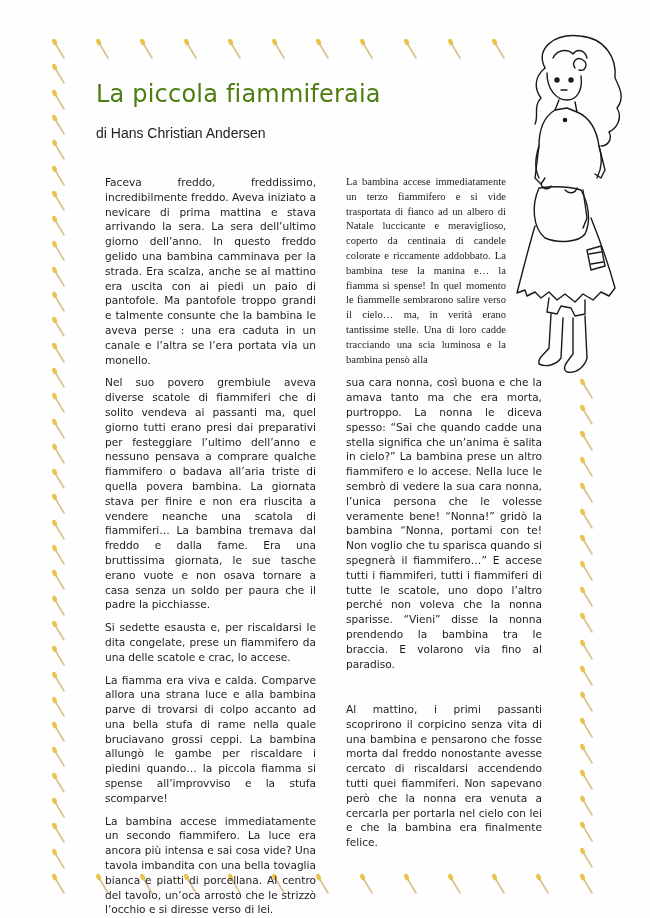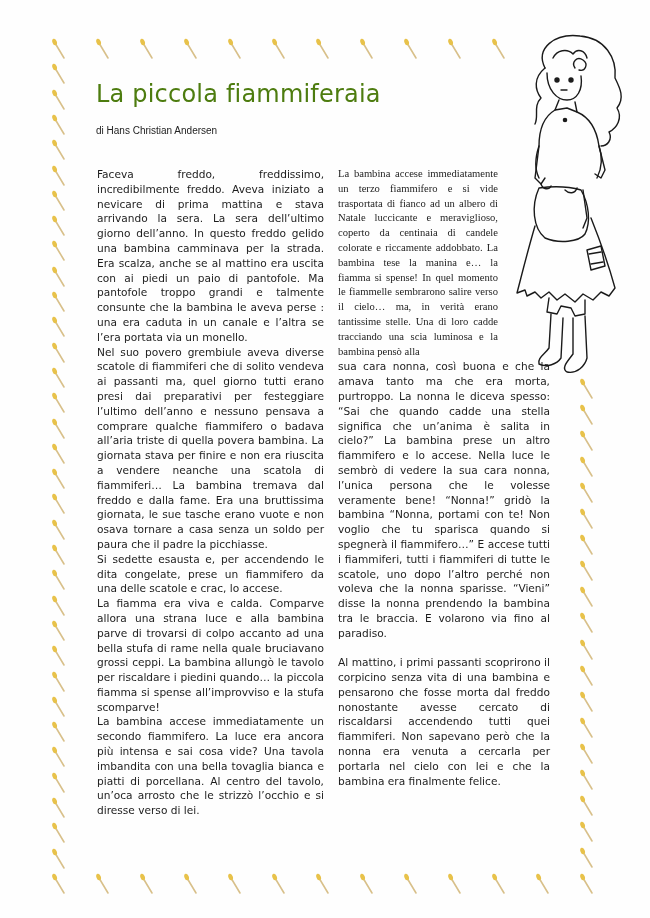--- a/index.html
+++ b/index.html
@@ -7,25 +7,25 @@
            font-family: "DejaVu Sans", sans-serif; color: #1a1a1a; }
     .page { position: absolute; left: 0; top: 0; width: 650px; height: 918px; background: #fefefe; }
 
     .match { position: absolute; width: 14px; height: 22px; }
     .match svg { display: block; }
 
     .title { position: absolute; left: 96px; top: 80px; margin: 0;
              font-family: "DejaVu Sans", sans-serif; font-weight: normal;
              font-size: 24px; letter-spacing: 0.2px; color: #4d7c0f; white-space: nowrap; }
     .byline { position: absolute; left: 96px; top: 125px; margin: 0;
-              font-family: "Liberation Sans", sans-serif; font-size: 10px; color: #222; white-space: nowrap; }
+              font-family: "Liberation Sans", sans-serif; font-size: 14px; color: #222; white-space: nowrap; }
 
     .col { position: absolute; font-family: "DejaVu Sans", sans-serif; font-size: 10.6px;
            line-height: 14.8px; color: #1c1c1c; text-align: justify; }
-    .col p { margin: 0; }
+    .col p { margin: 8px; }
     .col-left { left: 97px; top: 167px; width: 227px; }
     .col-right { left: 338px; top: 167px; width: 212px; }
     .col-right .narrow { width: 160px; font-family: Liberation Serif, serif; }
     .col-right .gap { height: 14.8px; }
 
     .girl { position: absolute; left: 505px; top: 28px; width: 140px; height: 350px; }
   </style>
 </head>
 <body>
 
@@ -483,22 +483,22 @@
         </svg>
       </div>
     </div>
 
   <h1 class="title">La piccola fiammiferaia</h1>
   <p class="byline">di Hans Christian Andersen</p>
 
   <div class="col col-left">
     <p>Faceva freddo, freddissimo, incredibilmente freddo. Aveva iniziato a nevicare di prima mattina e stava arrivando la sera. La sera dell’ultimo giorno dell’anno. In questo freddo gelido una bambina camminava per la strada. Era scalza, anche se al mattino era uscita con ai piedi un paio di pantofole. Ma pantofole troppo grandi e talmente consunte che la bambina le aveva perse : una era caduta in un canale e l’altra se l’era portata via un monello.</p>
     <p>Nel suo povero grembiule aveva diverse scatole di fiammiferi che di solito vendeva ai passanti ma, quel giorno tutti erano presi dai preparativi per festeggiare l’ultimo dell’anno e nessuno pensava a comprare qualche fiammifero o badava all’aria triste di quella povera bambina. La giornata stava per finire e non era riuscita a vendere neanche una scatola di fiammiferi… La bambina tremava dal freddo e dalla fame. Era una bruttissima giornata, le sue tasche erano vuote e non osava tornare a casa senza un soldo per paura che il padre la picchiasse.</p>
-    <p>Si sedette esausta e, per accendendo le dita congelate, prese un fiammifero da una delle scatole e crac, lo accese.</p>
-    <p>La fiamma era viva e calda. Comparve allora una strana luce e alla bambina parve di trovarsi di colpo accanto ad una bella stufa di rame nella quale bruciavano grossi ceppi. La bambina allungò le tavolo per riscaldare i piedini quando… la piccola fiamma si spense all’improvviso e la stufa scomparve!</p>
+    <p>Si sedette esausta e, per riscaldarsi le dita congelate, prese un fiammifero da una delle scatole e crac, lo accese.</p>
+    <p>La fiamma era viva e calda. Comparve allora una strana luce e alla bambina parve di trovarsi di colpo accanto ad una bella stufa di rame nella quale bruciavano grossi ceppi. La bambina allungò le gambe per riscaldare i piedini quando… la piccola fiamma si spense all’improvviso e la stufa scomparve!</p>
     <p>La bambina accese immediatamente un secondo fiammifero. La luce era ancora più intensa e sai cosa vide? Una tavola imbandita con una bella tovaglia bianca e piatti di porcellana. Al centro del tavolo, un’oca arrosto che le strizzò l’occhio e si diresse verso di lei.</p>
   </div>
 
   <div class="col col-right">
     <p class="narrow">La bambina accese immediatamente un terzo fiammifero e si vide trasportata di fianco ad un albero di Natale luccicante e meraviglioso, coperto da centinaia di candele colorate e riccamente addobbato. La bambina tese la manina e… la fiamma si spense! In quel momento le fiammelle sembrarono salire verso il cielo… ma, in verità erano tantissime stelle. Una di loro cadde tracciando una scia luminosa e la bambina pensò alla</p>
     <p>sua cara nonna, così buona e che la amava tanto ma che era morta, purtroppo. La nonna le diceva spesso: “Sai che quando cadde una stella significa che un’anima è salita in cielo?” La bambina prese un altro fiammifero e lo accese. Nella luce le sembrò di vedere la sua cara nonna, l’unica persona che le volesse veramente bene! “Nonna!” gridò la bambina “Nonna, portami con te! Non voglio che tu sparisca quando si spegnerà il fiammifero…” E accese tutti i fiammiferi, tutti i fiammiferi di tutte le scatole, uno dopo l’altro perché non voleva che la nonna sparisse. “Vieni” disse la nonna prendendo la bambina tra le braccia. E volarono via fino al paradiso.</p>
     <div class="gap"></div>
     <p>Al mattino, i primi passanti scoprirono il corpicino senza vita di una bambina e pensarono che fosse morta dal freddo nonostante avesse cercato di riscaldarsi accendendo tutti quei fiammiferi. Non sapevano però che la nonna era venuta a cercarla per portarla nel cielo con lei e che la bambina era finalmente felice.</p>
   </div>
 

